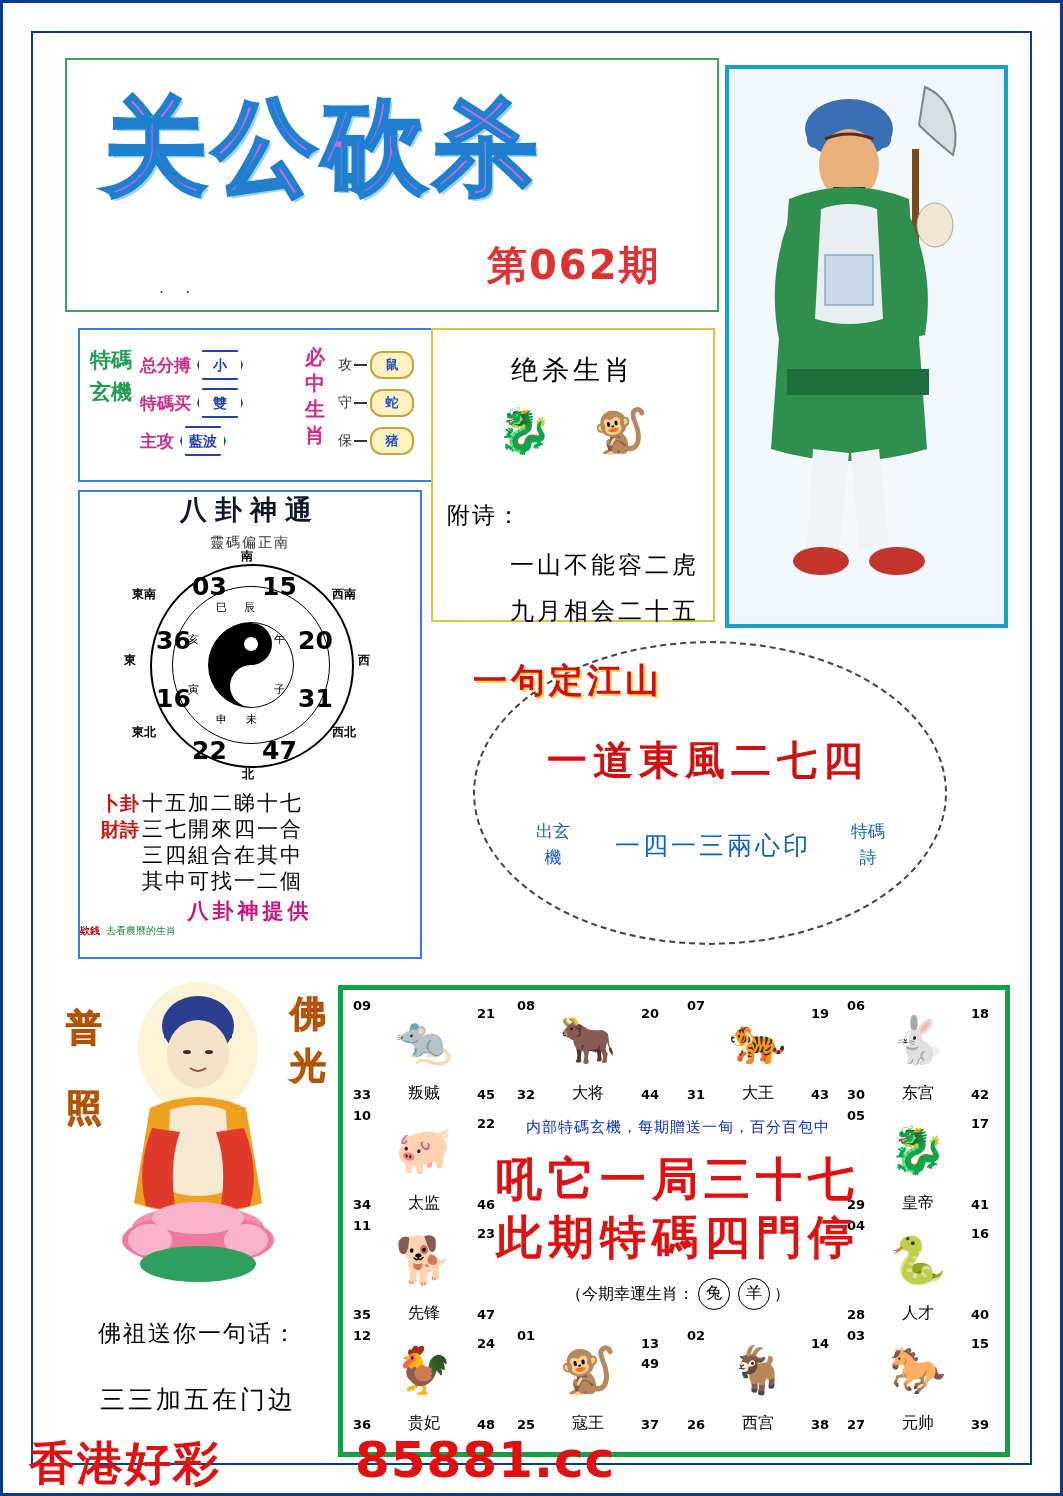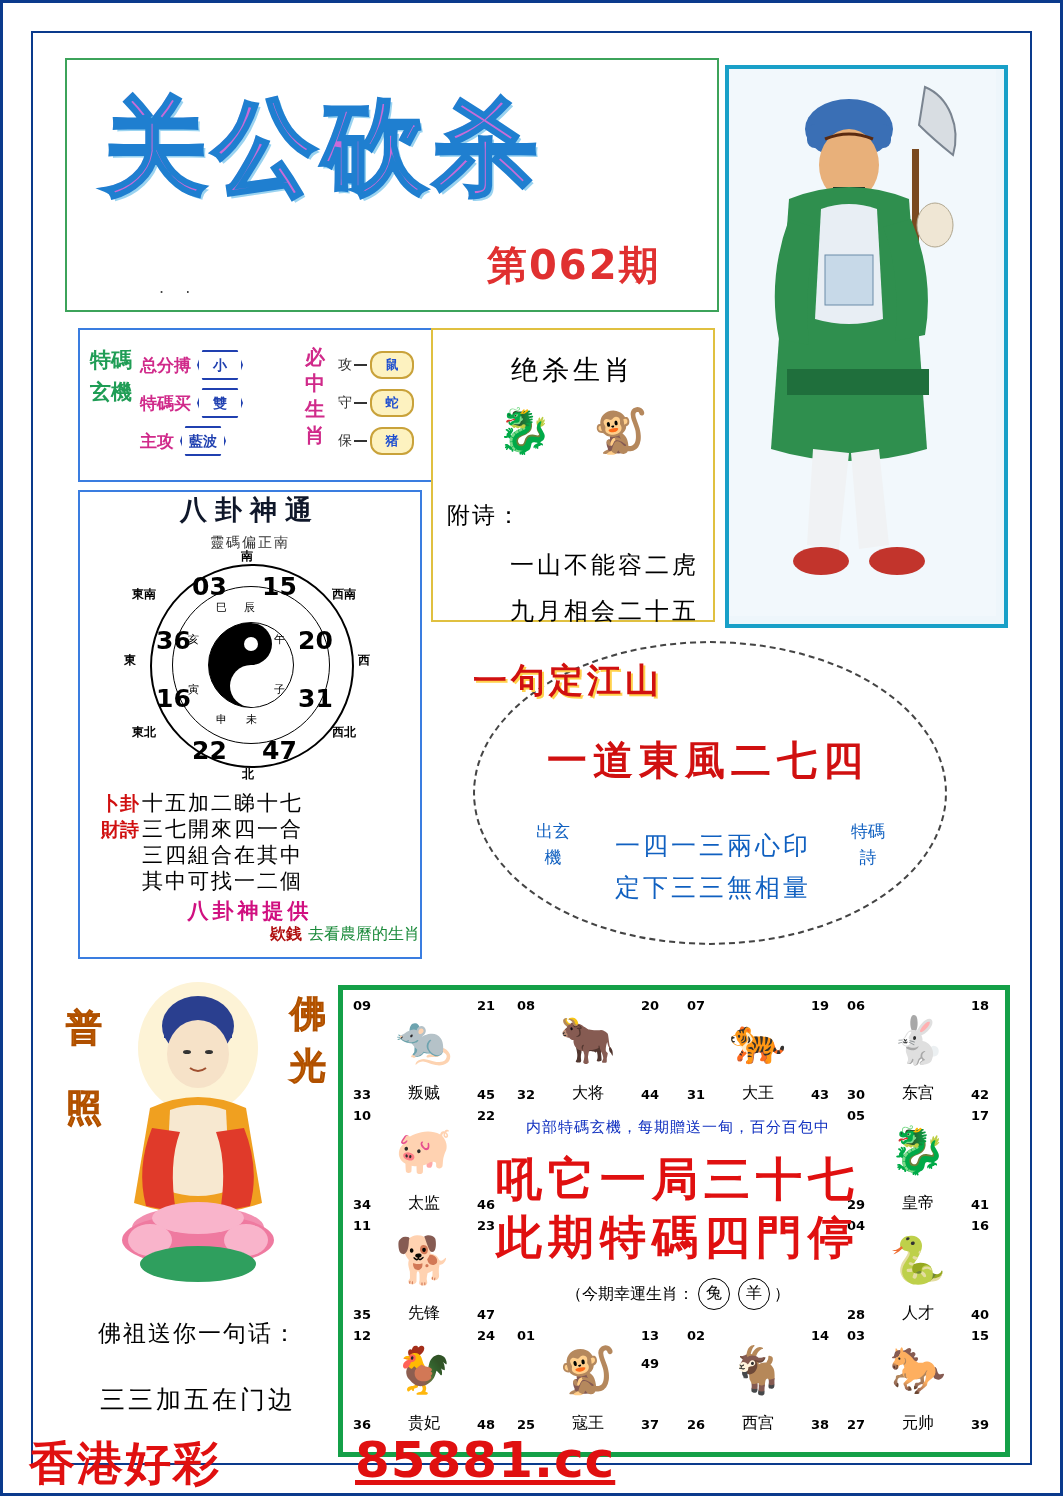--- a/index.html
+++ b/index.html
@@ -128,22 +128,22 @@
     position:absolute;left:0;top:0;width:40px;
     font-size:19px;font-weight:bold;color:#d01010;line-height:26px;text-align:center;
   }
   .poem .lines{position:absolute;left:42px;top:0;}
   .poem .lines div{font-size:21px;color:#000;line-height:26px;letter-spacing:2px;}
   .bagua-foot{
     position:absolute;left:0;top:405px;width:100%;text-align:center;
     font-size:21px;font-weight:bold;color:#d01080;letter-spacing:4px;
   }
   .bagua-foot2{
-    position:absolute;left:0;top:432px;width:100%;text-align:right;
-    font-size:16px;color:#1a8a3a;
+    position:absolute;left:0;top:432px;width:100%;text-align:left;
+    font-size:10px;color:#1a8a3a;
   }
   .bagua-foot2 .k{color:#b01010;font-weight:bold;margin-right:6px;}
 
   
   .juesha-box{
     position:absolute;left:428px;top:325px;width:280px;height:290px;
     border:2px solid #e0c040;background:#fff;
   }
   .juesha-title{
     position:absolute;top:22px;left:0;width:100%;text-align:center;
@@ -210,21 +210,21 @@
   .buddha-text .l2{font-size:25px;color:#000;letter-spacing:3px;margin-top:34px;}
 
   
   .grid-panel{
     position:absolute;left:335px;top:982px;width:662px;height:462px;
     border:5px solid #14a048;background:#fff;
   }
   .gcell{position:absolute;width:150px;height:110px;}
   .g-tl,.g-tr,.g-bl,.g-br{position:absolute;font-size:13px;font-weight:bold;color:#000;}
   .g-tl{left:4px;top:2px;}
-  .g-tr{right:4px;top:2px;}
+  .g-tr{right:4px;top:10px;}
   .g-bl{left:4px;bottom:4px;}
   .g-br{right:4px;bottom:4px;}
   .g-name{position:absolute;left:0;bottom:2px;width:100%;text-align:center;font-size:16px;color:#000;}
   .g-ani{position:absolute;left:0;top:14px;width:100%;text-align:center;font-size:46px;line-height:60px;}
   .center-note{
     position:absolute;left:170px;top:128px;width:330px;text-align:center;
     font-size:15px;color:#1030c0;letter-spacing:1px;
   }
   .center-big{
     position:absolute;left:130px;top:160px;width:410px;text-align:center;
@@ -242,21 +242,21 @@
   }
 
   
   .footer{
     position:absolute;left:22px;top:1428px;width:1020px;height:62px;
   }
   .footer .cn{
     position:absolute;left:4px;top:2px;font-size:46px;font-weight:bold;color:#e01010;letter-spacing:2px;
   }
   .footer .url{
-    position:absolute;left:330px;top:0px;font-size:50px;font-weight:bold;color:#e01010;letter-spacing:1px;text-decoration:underline;
+    position:absolute;left:330px;top:0px;font-size:50px;font-weight:bold;color:#e01010;letter-spacing:1px;
   }
 </style>
 </head>
 <body>
 
 <div class="page">
   <div class="inner-frame"></div>
 
   <div class="title-box">
     <div class="main-title">关公砍杀</div>
@@ -405,21 +405,20 @@
     </div>
   </div>
 
   <div class="ellipse-box"></div>
   <div class="yiju-title">一句定江山</div>
   <div class="yiju-main">一道東風二七四</div>
   <div class="yiju-l">出玄機</div>
   <div class="yiju-r">特碼詩</div>
   <div class="yiju-mid">
     <div>一四一三兩心印</div>
-    <div>定下三三無相量</div>
   </div>
 
   <div class="buddha-panel">
     <div class="pu-zhao">普照</div>
     <div class="fo-guang">佛光</div>
     <div class="buddha-img">
       <svg width="176" height="330" viewBox="0 0 176 330">
         <rect width="176" height="330" fill="#fff"></rect>
 
         <ellipse cx="88" cy="70" rx="60" ry="66" fill="#fdf3d6"></ellipse>

